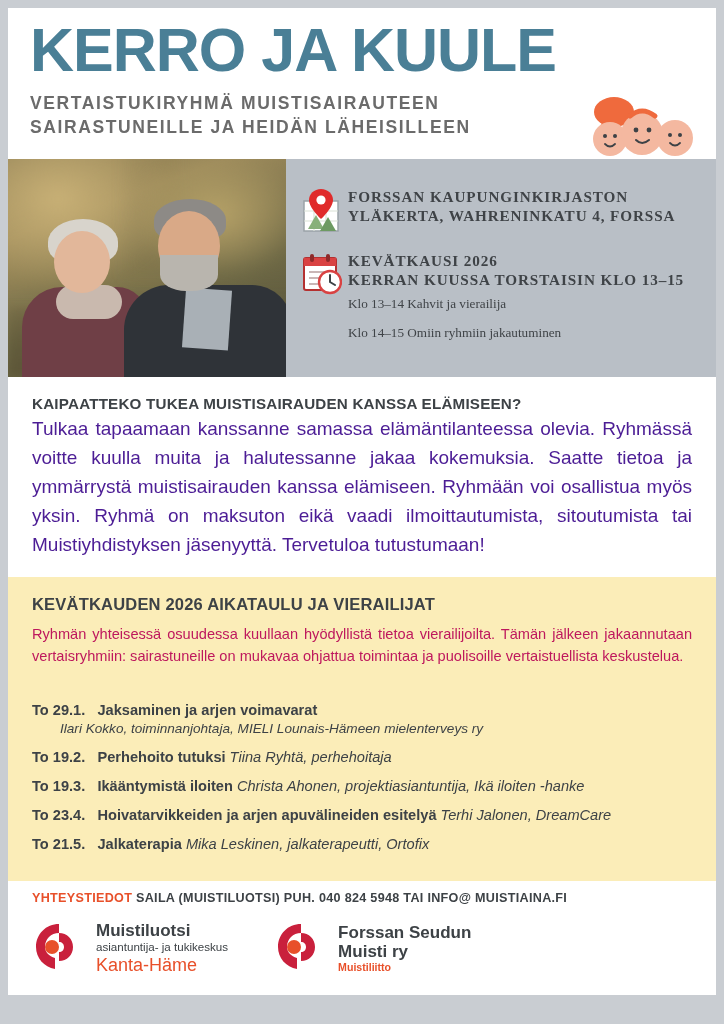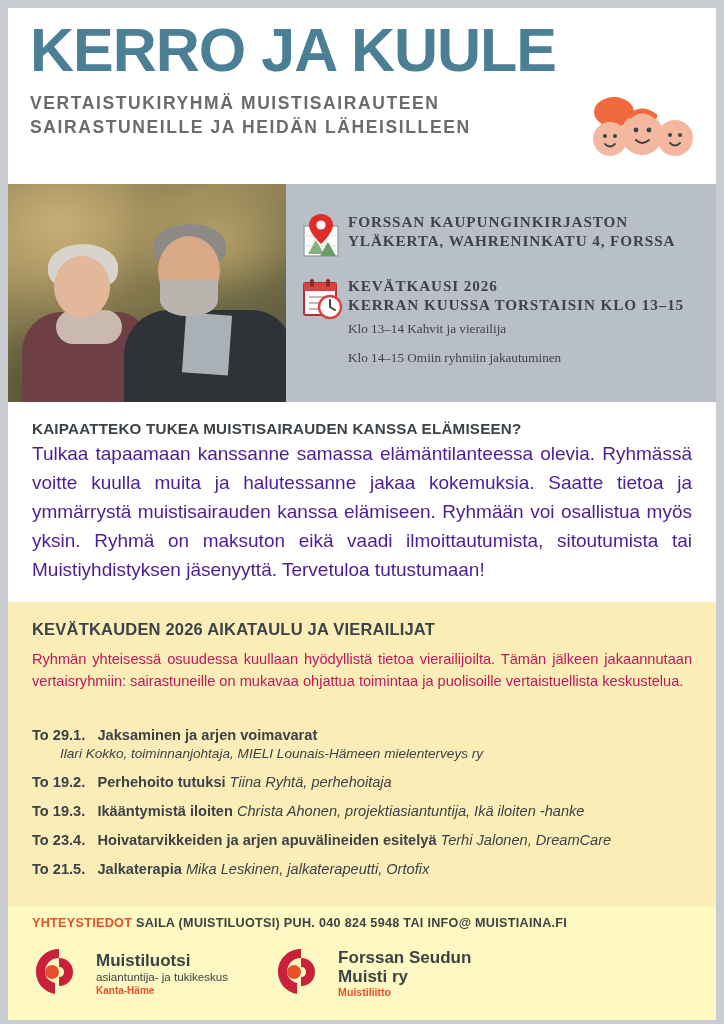--- a/index.html
+++ b/index.html
@@ -14,21 +14,21 @@
     width: 724px; height: 1024px;
     background: #c9cdd2;
     padding: 8px 8px 0 8px;
   }
 
   
   .header {
     background: #ffffff;
     padding: 14px 22px 14px 22px;
     position: relative;
-    height: 176px;
+    height: 151px;
   }
   .title {
     font-size: 61px;
     line-height: 0.95;
     font-weight: bold;
     color: #4a7f96;
     letter-spacing: -1px;
     white-space: nowrap;
   }
   .subtitle {
@@ -135,41 +135,41 @@
   .sched-line1 { font-size: 14.6px; color: #3d4246; }
   .sched-date { font-weight: bold; }
   .sched-topic { font-weight: bold; }
   .sched-person { font-style: italic; }
   .sched-line2 {
     font-size: 13.6px; font-style: italic; color: #3d4246; margin-top: 3px; padding-left: 28px;
   }
 
   
   .contact {
-    background: #fef9c3;
+    background: #ffffff;
     padding: 10px 24px 4px 24px;
   }
   .contact-line { font-size: 12.6px; font-weight: bold; letter-spacing: 0.3px; }
   .contact-label { color: #e8502a; }
   .contact-rest { color: #3d4246; }
 
   
   .logos {
-    background: #fef9c3;
+    background: #ffffff;
     padding: 8px 24px 14px 24px;
     display: flex;
     align-items: center;
     gap: 46px;
     height: 86px;
   }
   .logo { display: flex; align-items: center; gap: 10px; }
   .logo-mark { width: 54px; height: 54px; position: relative; flex: 0 0 54px; }
   .logo-text-main { font-size: 17px; font-weight: bold; color: #3d4246; line-height: 1.12; }
   .logo-text-sub { font-size: 11.6px; color: #3d4246; line-height: 1.25; }
-  .logo-text-red { font-size: 10px; font-weight: bold; color: #e8502a; line-height: 1.3; }
+  .logo-text-red { font-size: 18px; font-weight: normal; color: #e8502a; line-height: 1.3; }
   .logo-text-red-sm { font-size: 10.6px; font-weight: bold; color: #e8502a; line-height: 1.3; }
 </style>
 </head>
 <body>
 
 <div class="poster">
 
   <div class="header">
     <div class="title">KERRO JA KUULE</div>
     <div class="subtitle">

